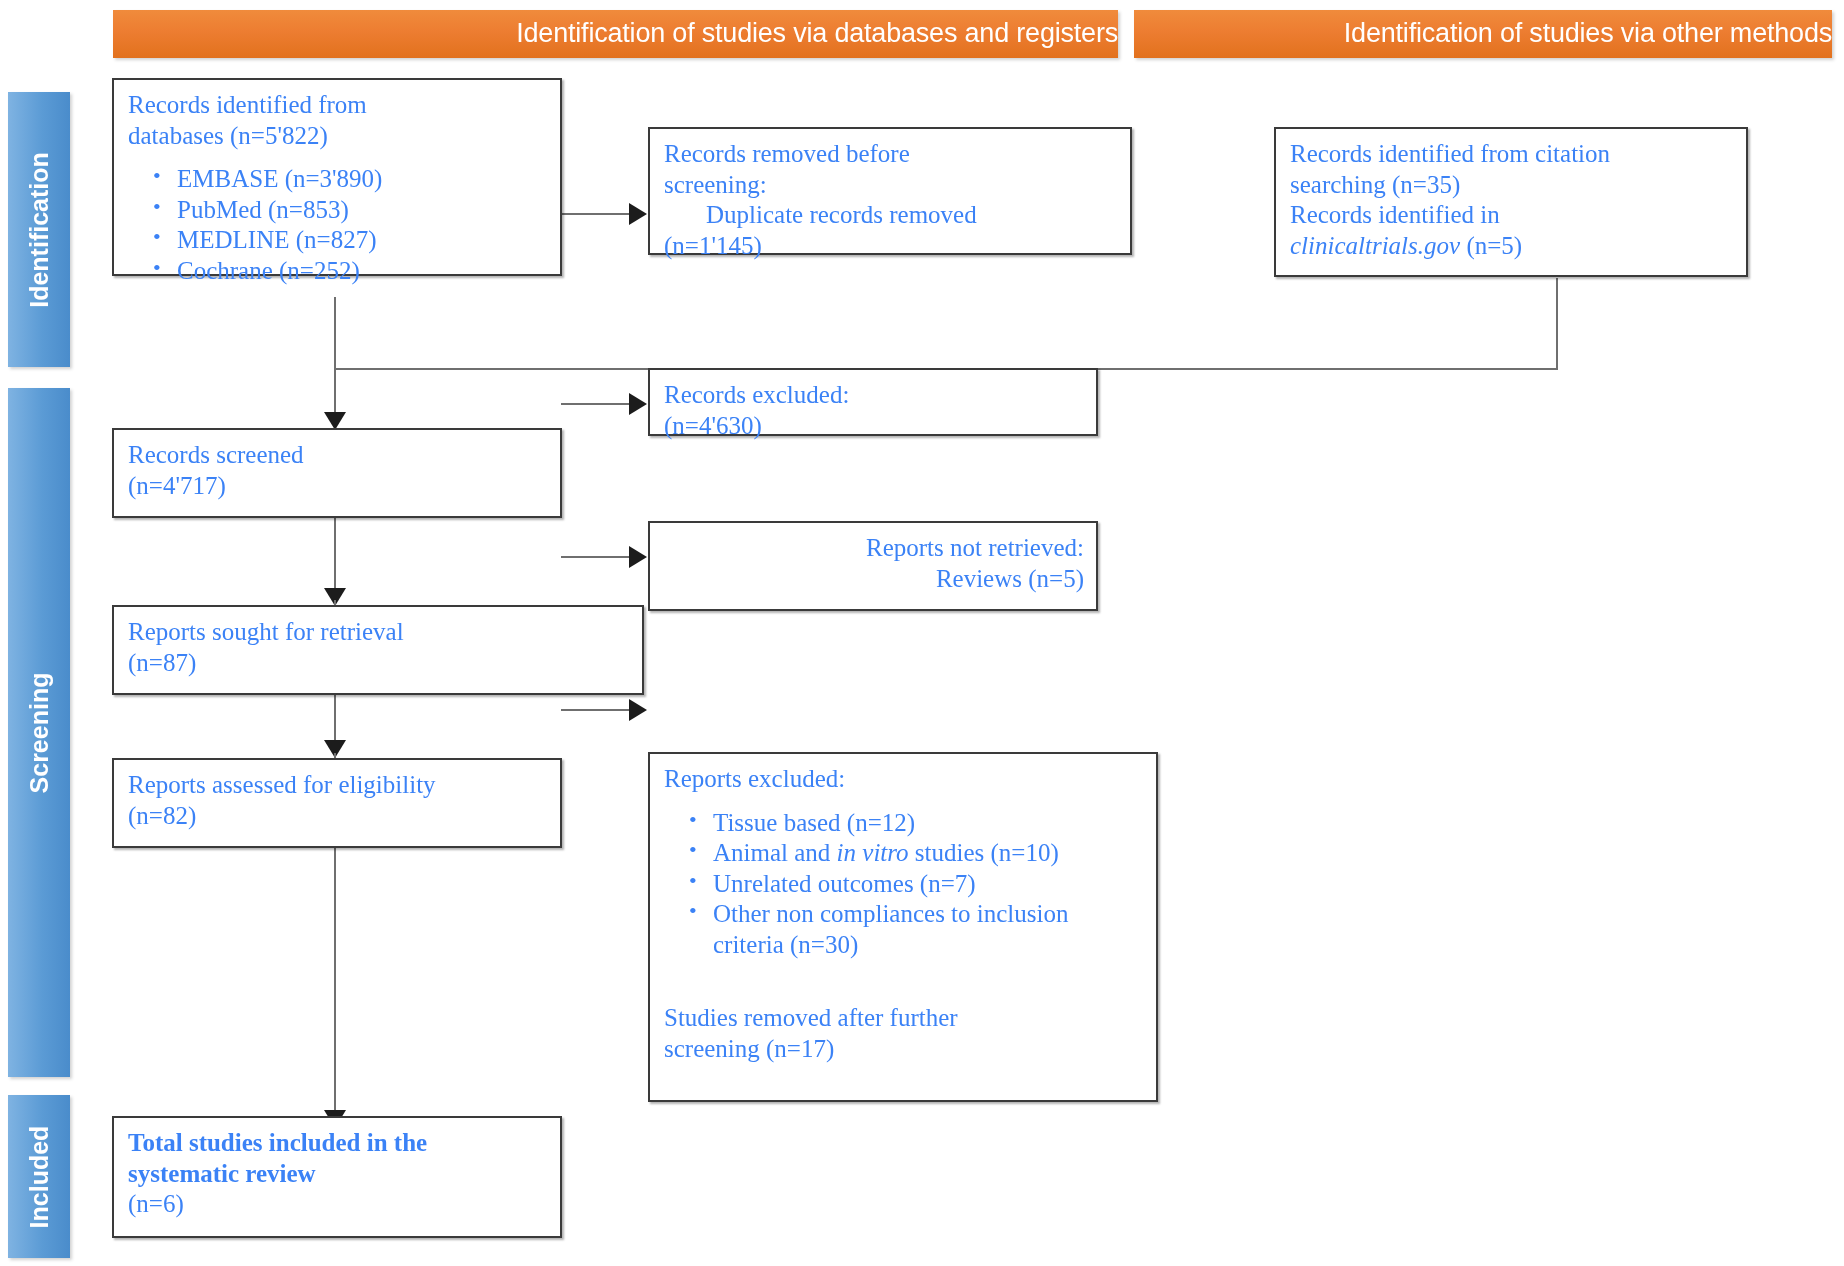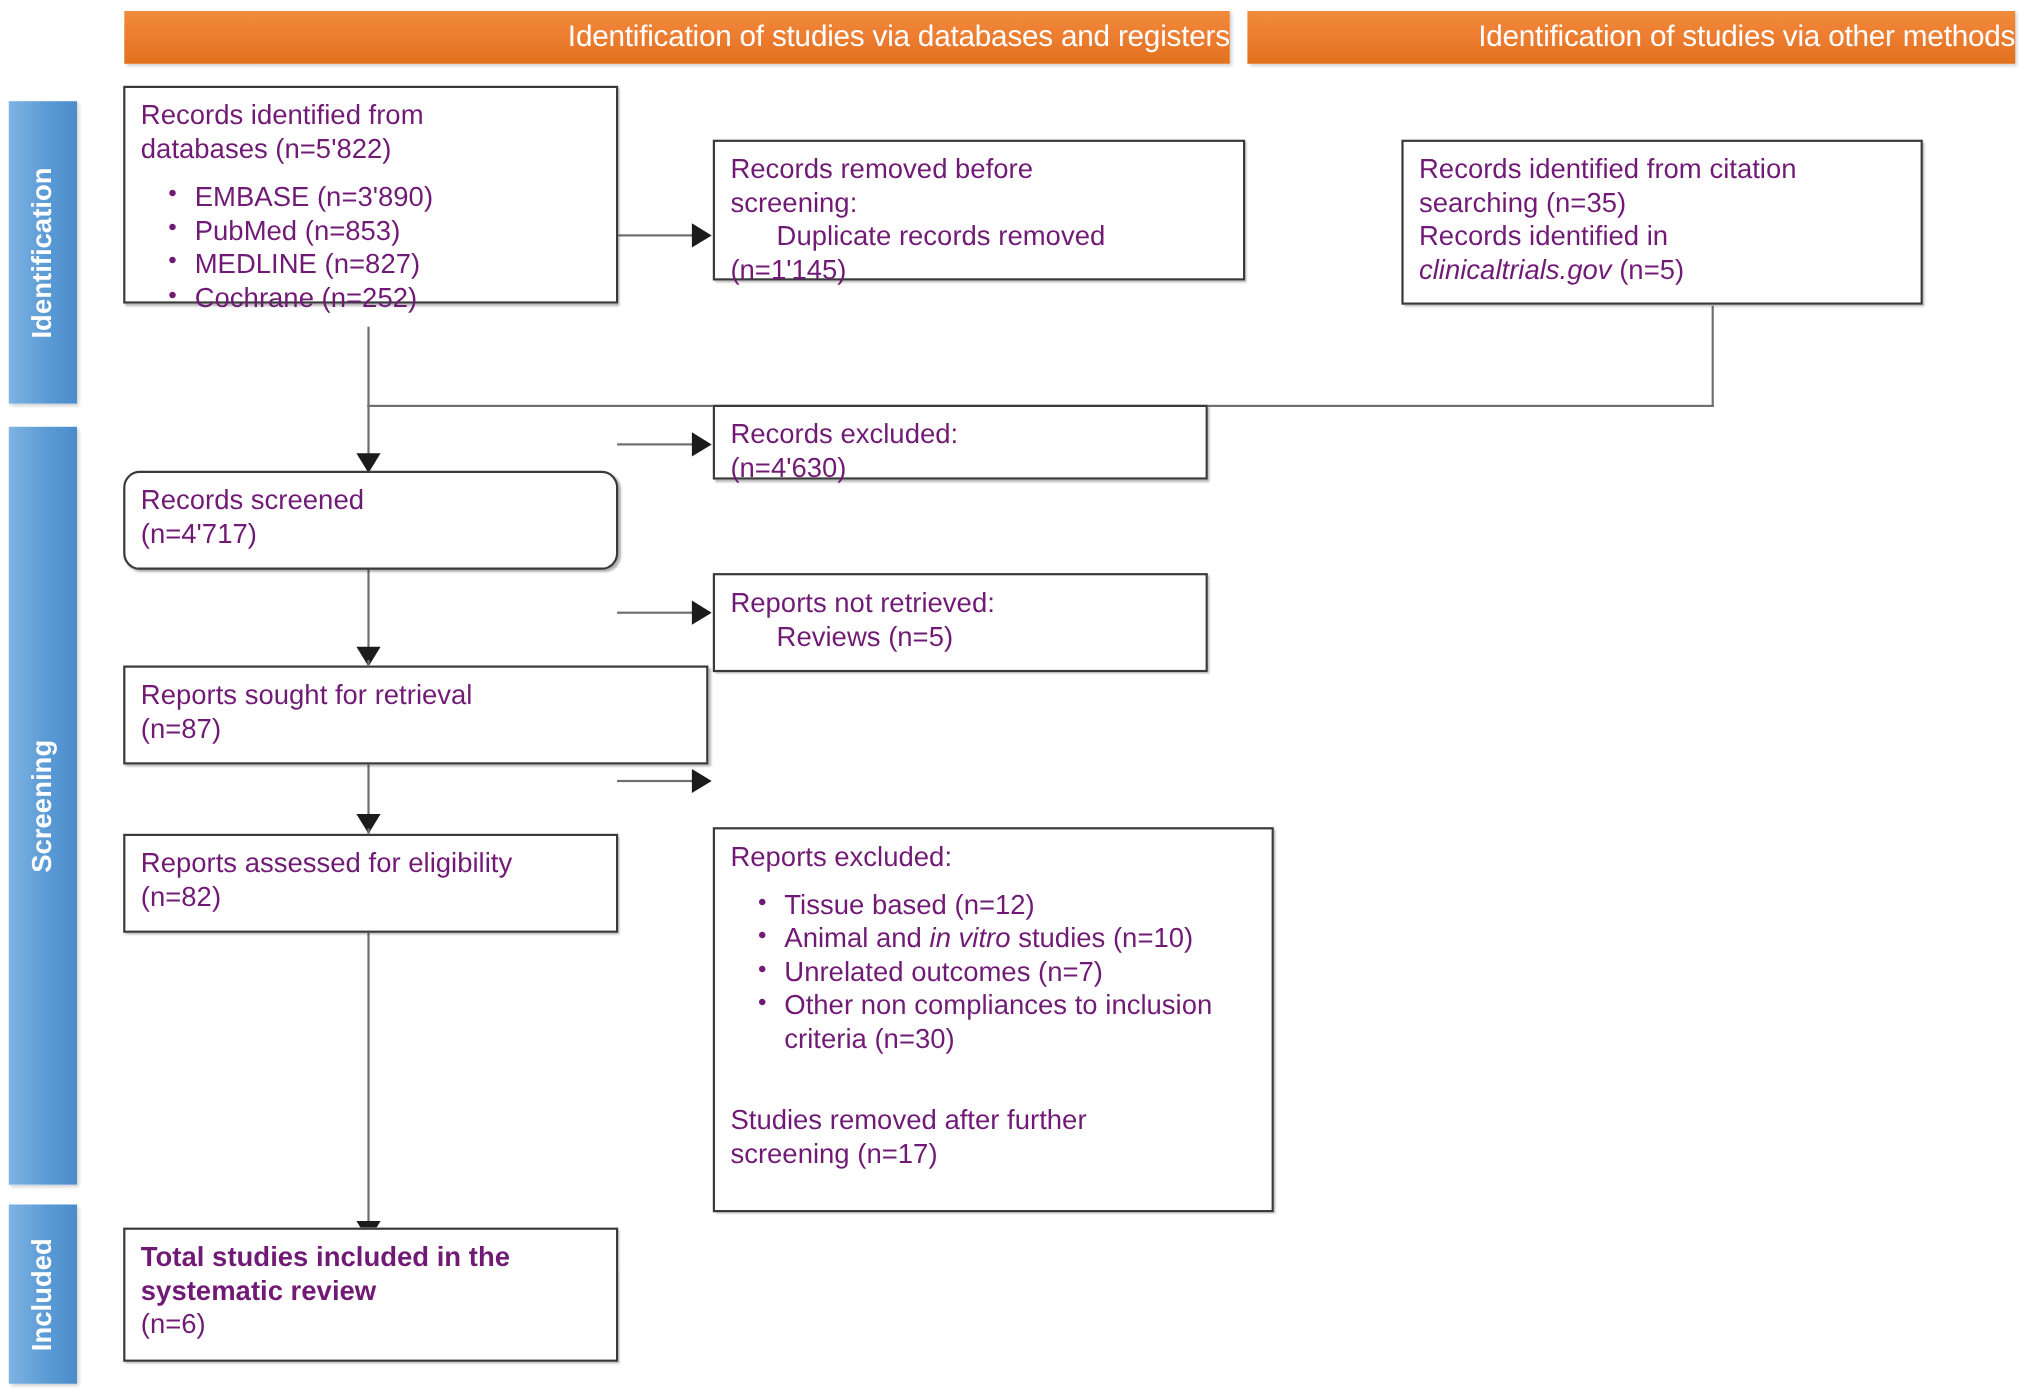--- a/index.html
+++ b/index.html
@@ -53,23 +53,24 @@
   }
 
   
   .box {
     position: absolute;
     background: #ffffff;
     border: 2px solid #3a3a3a;
     box-shadow: 2px 2px 2px rgba(0,0,0,0.30);
     box-sizing: border-box;
     font-size: 25px;
-    color: #701a75;
+    color: #3b82f6;
     line-height: 1.22;
     padding: 10px 12px 24px 14px;
+    font-family: Liberation Serif, serif;
   }
   .box p {
     margin: 0;
   }
   .box ul {
     margin: 13px;
     padding: 0;
     list-style: none;
   }
   .box ul li {
@@ -195,36 +196,36 @@
     <p>(n=1'145)</p>
   </div>
 
   <div class="box" style="left:1274px; top:127px; width:474px; height:150px;">
     <p>Records identified from citation</p>
     <p>searching (n=35)</p>
     <p>Records identified in</p>
     <p><span class="ital">clinicaltrials.gov</span><span> (n=5)</span></p>
   </div>
 
-  <div class="box" style="left:112px; top:428px; width:450px; height:90px;border-radius:15px;">
+  <div class="box" style="left:112px; top:428px; width:450px; height:90px;">
     <p>Records screened</p>
     <p>(n=4'717)</p>
   </div>
 
   <div class="box" style="left:648px; top:368px; width:450px; height:68px;">
     <p>Records excluded:</p>
     <p>(n=4'630)</p>
   </div>
 
   <div class="box" style="left:112px; top:605px; width:532px; height:90px;">
     <p>Reports sought for retrieval</p>
     <p>(n=87)</p>
   </div>
 
-  <div class="box" style="left:648px; top:521px; width:450px; height:90px;">
+  <div class="box" style="left:648px; top:521px; width:450px; height:90px;text-align:right;">
     <p>Reports not retrieved:</p>
     <p class="indent">Reviews (n=5)</p>
   </div>
 
   <div class="box" style="left:112px; top:758px; width:450px; height:90px;">
     <p>Reports assessed for eligibility</p>
     <p>(n=82)</p>
   </div>
 
   <div class="box" style="left:648px; top:752px; width:510px; height:350px;">

